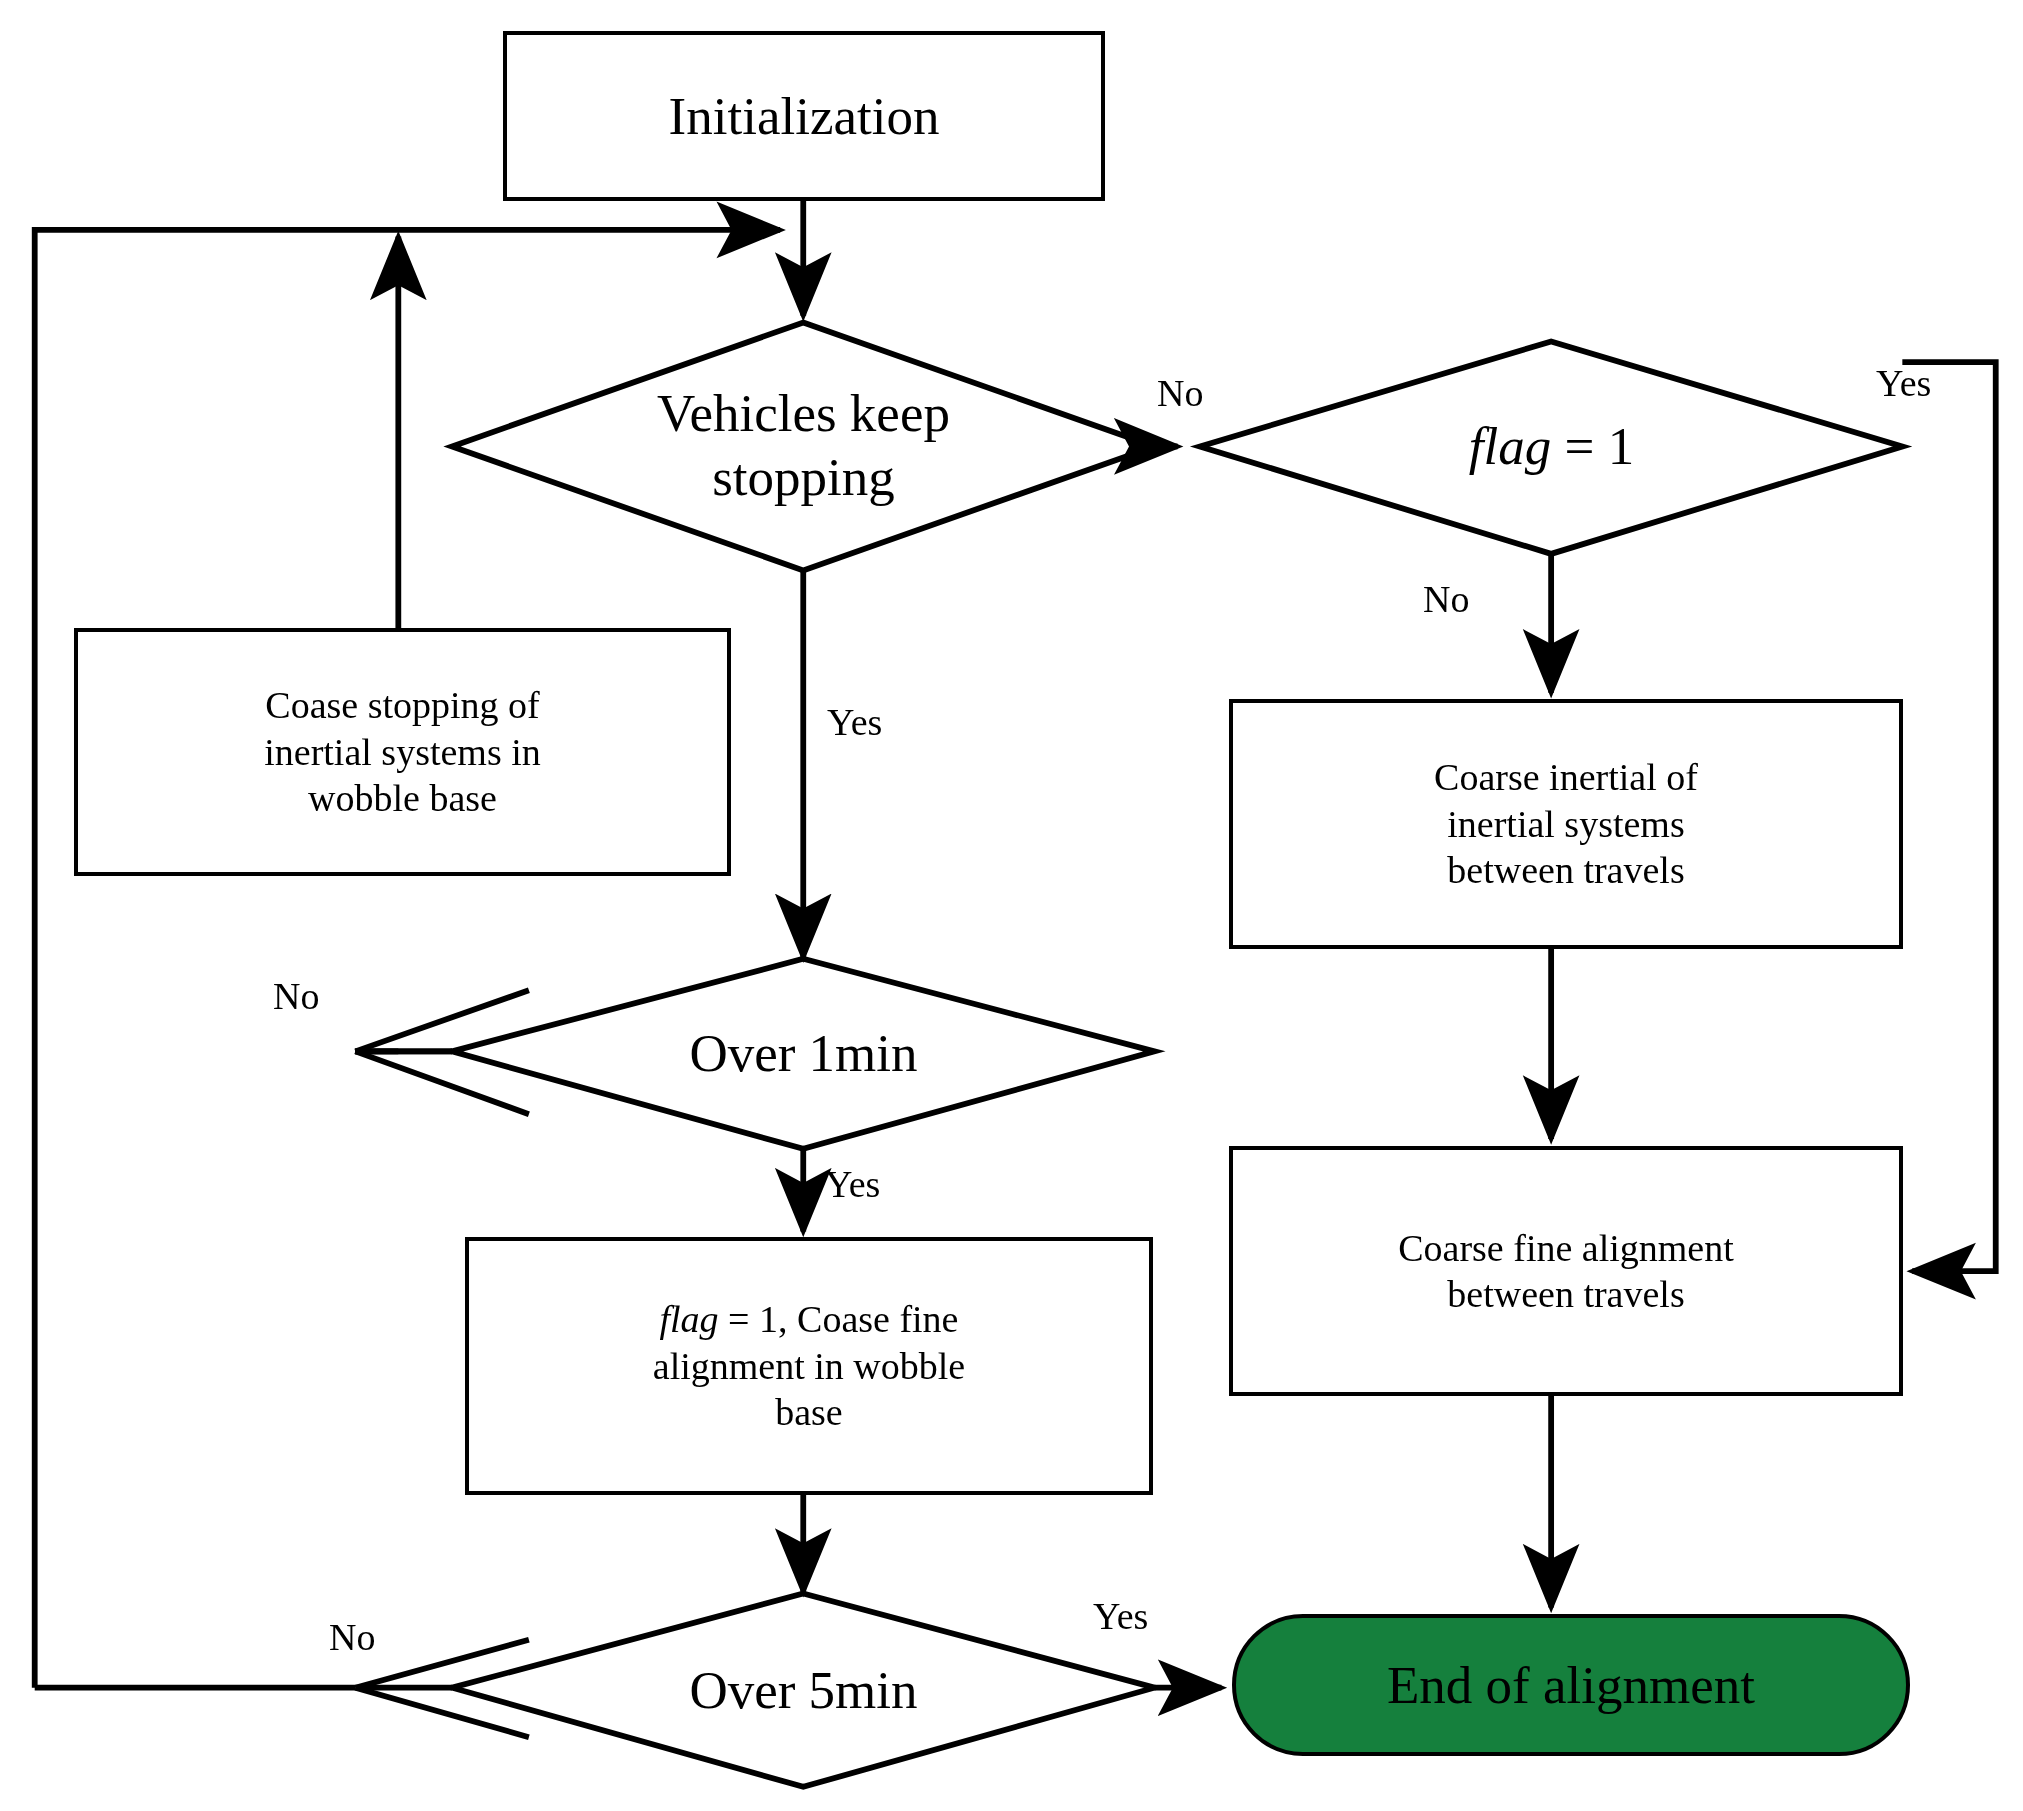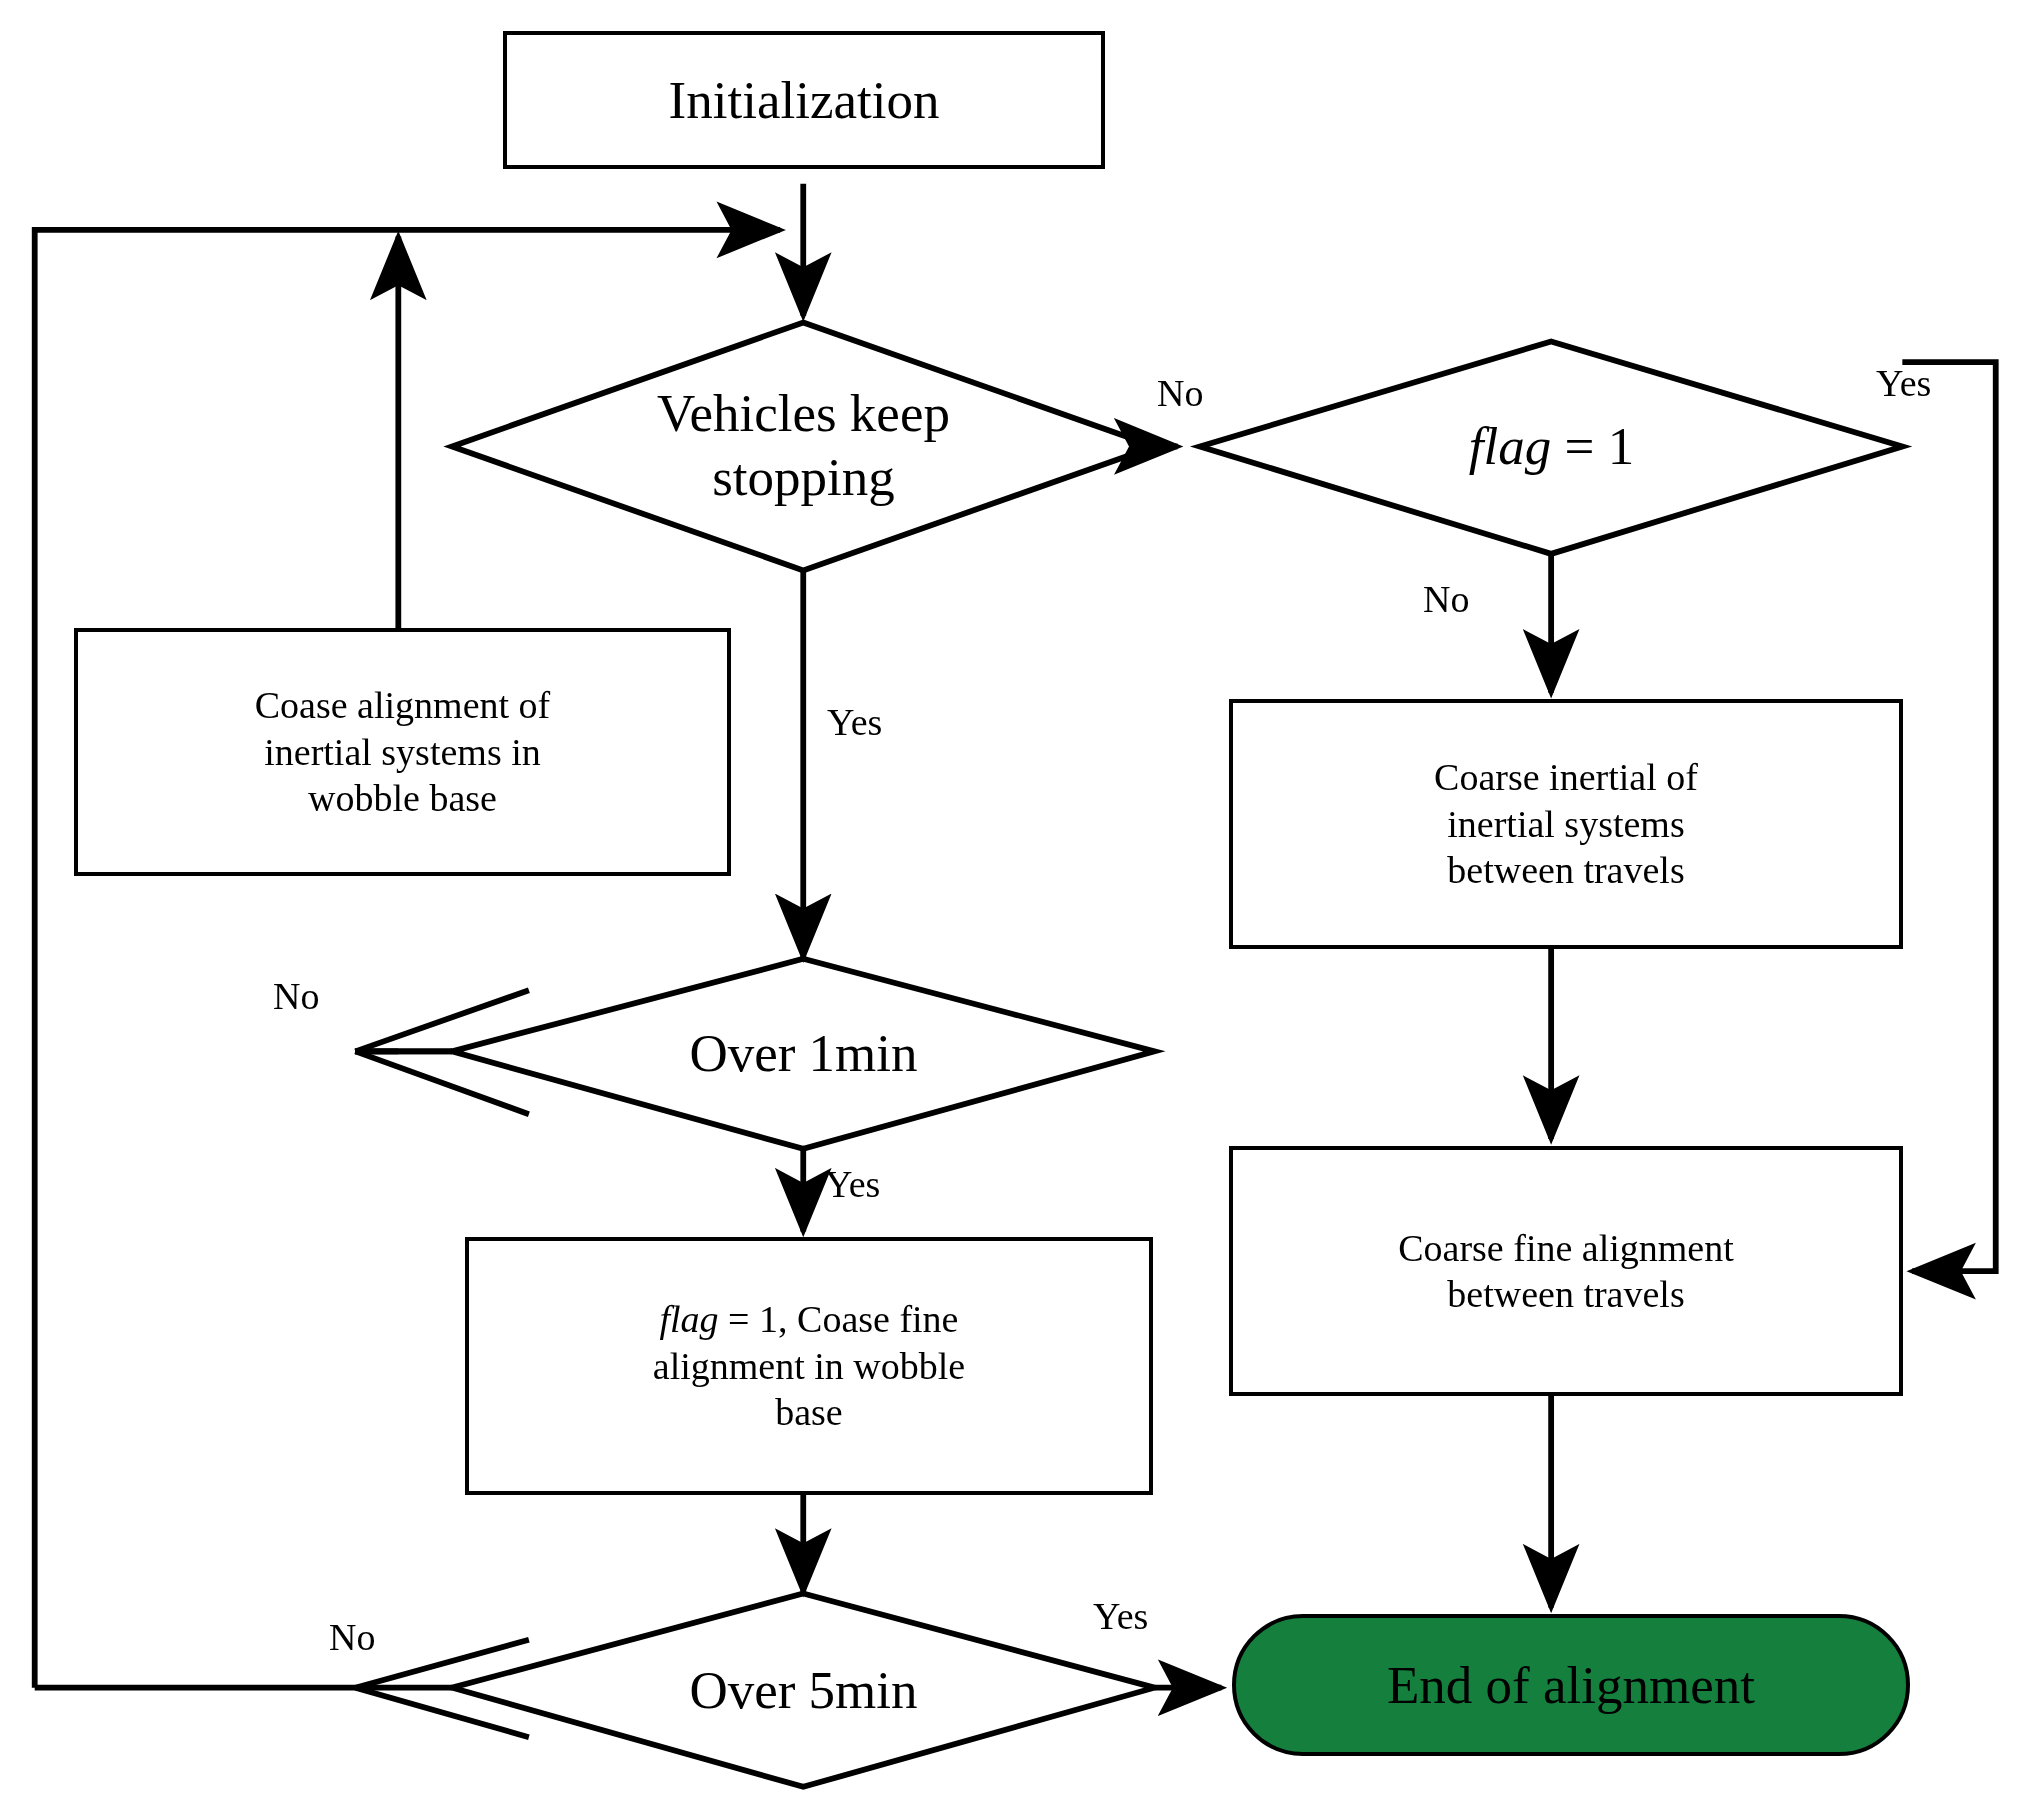--- a/index.html
+++ b/index.html
@@ -113,21 +113,21 @@
       <polygon points="972,1928 1397,2042 972,2162 547,2042"></polygon>
     </g>
     <g stroke="#000000" stroke-width="7" fill="none">
       <path d="M 547,1272 L 430,1272"></path>
       <path d="M 547,2042 L 430,2042"></path>
       <path d="M 430,1272 L 640,1198 M 430,1272 L 640,1348"></path>
       <path d="M 430,2042 L 640,1984 M 430,2042 L 640,2102"></path>
     </g>
   </svg>
 
-  <div class="node rect t64" style="left:503px; top:31px; width:602px; height:138px;">
+  <div class="node rect t64" style="left:503px; top:31px; width:602px; height:170px;">
     <span>Initialization</span>
   </div>
 
   <div class="diamond-wrap" style="left:452px; top:322px; width:703px; height:248px;">
     <div class="diamond-label t64">
       <div>
         <div>Vehicles keep</div>
         <div>stopping</div>
       </div>
     </div>
@@ -136,21 +136,21 @@
   <div class="diamond-wrap" style="left:1200px; top:341px; width:703px; height:212px;">
     <div class="diamond-label t64">
       <div>
         <span class="it">flag</span><span> = 1</span>
       </div>
     </div>
   </div>
 
   <div class="node rect t62" style="left:74px; top:628px; width:657px; height:248px;">
     <div>
-      <div>Coase alignment of</div>
+      <div>Coase stopping of</div>
       <div>inertial systems in</div>
       <div>wobble base</div>
     </div>
   </div>
 
   <div class="node rect t62" style="left:1229px; top:699px; width:674px; height:250px;">
     <div>
       <div>Coarse inertial of</div>
       <div>inertial systems</div>
       <div>between travels</div>

